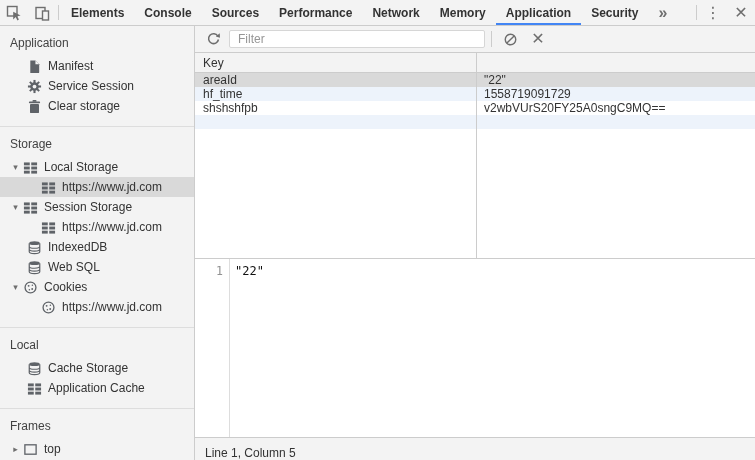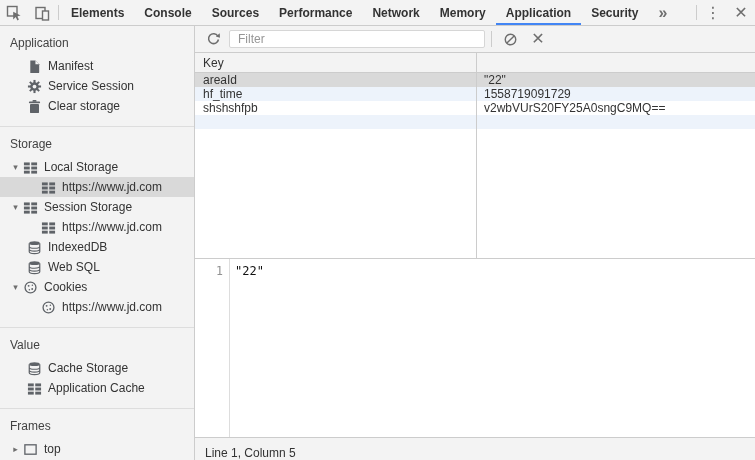--- a/index.html
+++ b/index.html
@@ -244,21 +244,21 @@
               <circle cx="9.8" cy="9.6" r="1" fill="#5f6368"></circle>
               <circle cx="6.8" cy="10.4" r="0.8" fill="#5f6368"></circle>
               <circle cx="10" cy="5.6" r="0.8" fill="#5f6368"></circle>
             </svg>
         </span>
         <span>https://www.jd.com</span>
       </div>
     </div>
 
     <div class="section">
-      <div class="sec-h">Value</div>
+      <div class="sec-h">Local</div>
       <div class="trow pl-item">
         <span class="ticon">
           <svg viewBox="0 0 16 16">
               <ellipse cx="8" cy="3.4" rx="5.6" ry="2" fill="#5f6368"></ellipse>
               <path fill="none" stroke="#5f6368" stroke-width="1.3" d="M2.4 3.4v9.2c0 1.1 2.5 2 5.6 2s5.6-.9 5.6-2V3.4M2.4 6.8c0 1.1 2.5 2 5.6 2s5.6-.9 5.6-2M2.4 9.9c0 1.1 2.5 2 5.6 2s5.6-.9 5.6-2"></path>
             </svg>
         </span>
         <span>Cache Storage</span>
       </div>
       <div class="trow pl-item">

